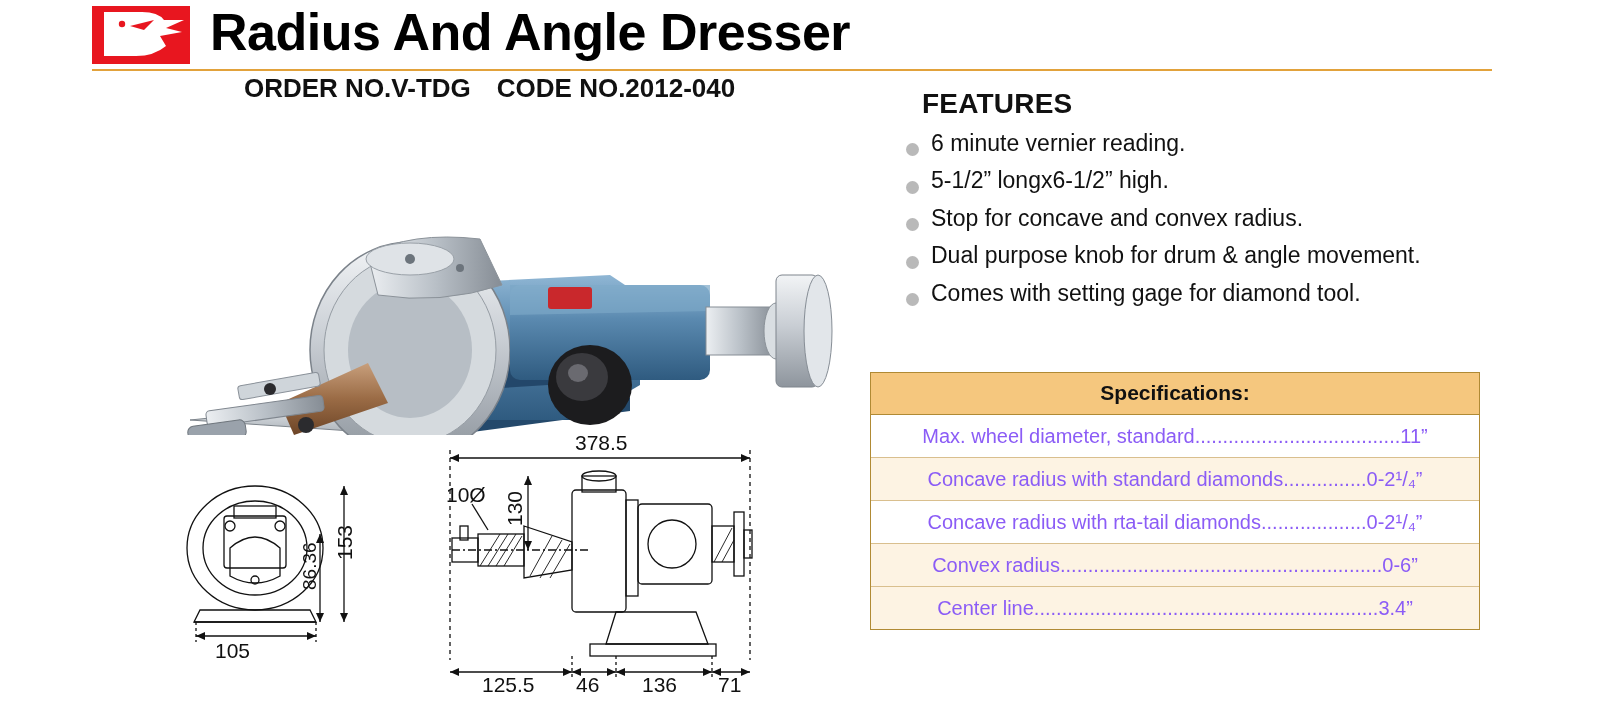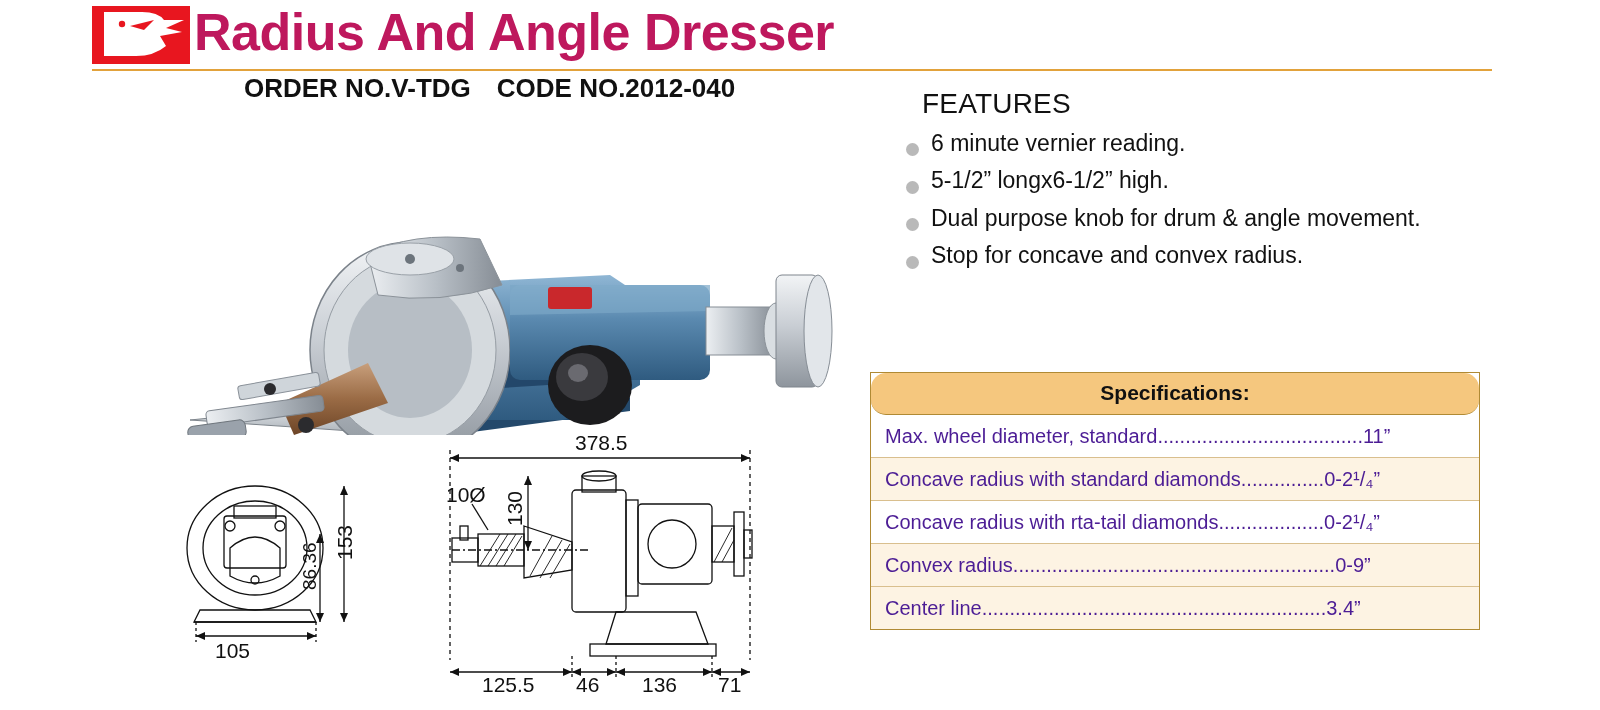--- a/index.html
+++ b/index.html
@@ -16,24 +16,24 @@
   
   .header {
     position:absolute; left:0; top:0; width:1600px; height:72px;
   }
   .logo-box {
     position:absolute; left:92px; top:6px; width:98px; height:58px;
     background:#e8161f;
   }
   .logo-box svg { display:block; }
   .title {
-    position:absolute; left:194px; top:2px;
+    position:absolute; left:210px; top:2px;
     font-size:52px; font-weight:bold; letter-spacing:-0.5px;
     font-family:"Liberation Sans", sans-serif;
-    color:#be185d;
+    color:#000000;
     white-space:nowrap;
   }
   .title-rule {
     position:absolute; left:92px; top:69px; width:1400px; height:2px;
     background:#e2a23b;
   }
 
   .order-line {
     position:absolute; left:208px; top:73px;
     font-size:26px; font-weight:bold; color:#111;
@@ -46,21 +46,21 @@
     font-size:24px; color:#111;
     white-space:nowrap;
   }
 
   
   .features {
     position:absolute; left:900px; top:88px; width:640px;
   }
   .features h2 {
     margin:0 0 10px 22px;
-    font-size:28px; font-weight:normal; color:#111;
+    font-size:28px; font-weight:bold; color:#111;
     letter-spacing:0.2px;
   }
   .feature-item {
     display:flex; align-items:flex-end;
     margin:0 0 11px 0;
     font-size:23px; color:#111;
     line-height:1.15;
   }
   .bullet {
     width:13px; height:13px; border-radius:50%;
@@ -75,28 +75,28 @@
     font-size:20px;
   }
   .spec-head {
     background:#f5c77e;
     text-align:center;
     font-weight:bold;
     padding:8px 0 9px;
     border-bottom:1px solid #b08a34;
     font-size:21px;
     color:#111;
-    border-radius:15px;
   }
   .spec-row {
     padding:10px 14px 9px;
     border-bottom:1px solid #d9bf8e;
     white-space:nowrap;
     overflow:hidden;
-    color:#4c1d95;
+    color:#8b5cf6;
+    text-align:center;
   }
   .spec-row:last-child { border-bottom:none; }
   .spec-row.alt { background:#fdf3e3; }
   .spec-row .dots { letter-spacing:0px; }
 
   
   .photo {
     position:absolute; left:110px; top:135px; width:740px; height:300px;
   }
 
@@ -197,41 +197,45 @@
   <div class="feature-item">
     <span class="bullet"></span>
     <span class="feature-text">6 minute vernier reading.</span>
   </div>
   <div class="feature-item">
     <span class="bullet"></span>
     <span class="feature-text">5-1/2” longx6-1/2” high.</span>
   </div>
   <div class="feature-item">
     <span class="bullet"></span>
+    <span class="feature-text">Stop for concave and convex radius.</span>
+  </div>
+  <div class="feature-item">
+    <span class="bullet"></span>
     <span class="feature-text">Dual purpose knob for drum &amp; angle movement.</span>
   </div>
   <div class="feature-item">
     <span class="bullet"></span>
-    <span class="feature-text">Stop for concave and convex radius.</span>
+    <span class="feature-text">Comes with setting gage for diamond tool.</span>
   </div>
 </div>
 
 <div class="spec-table">
   <div class="spec-head">Specifications:</div>
   <div class="spec-row">
     <span>Max. wheel diameter, standard</span><span class="dots">.....................................</span><span>11”</span>
   </div>
   <div class="spec-row alt">
     <span>Concave radius with standard diamonds</span><span class="dots">...............</span><span>0-2¹/₄”</span>
   </div>
   <div class="spec-row">
     <span>Concave radius with rta-tail diamonds</span><span class="dots">...................</span><span>0-2¹/₄”</span>
   </div>
   <div class="spec-row alt">
-    <span>Convex radius</span><span class="dots">..........................................................</span><span>0-9”</span>
+    <span>Convex radius</span><span class="dots">..........................................................</span><span>0-6”</span>
   </div>
   <div class="spec-row alt">
     <span>Center line</span><span class="dots">..............................................................</span><span>3.4”</span>
   </div>
 </div>
 
 <div class="drawings">
   <svg width="760" height="265" viewBox="0 0 760 265">
     <g stroke="#111" fill="none" stroke-width="1.3">
 

